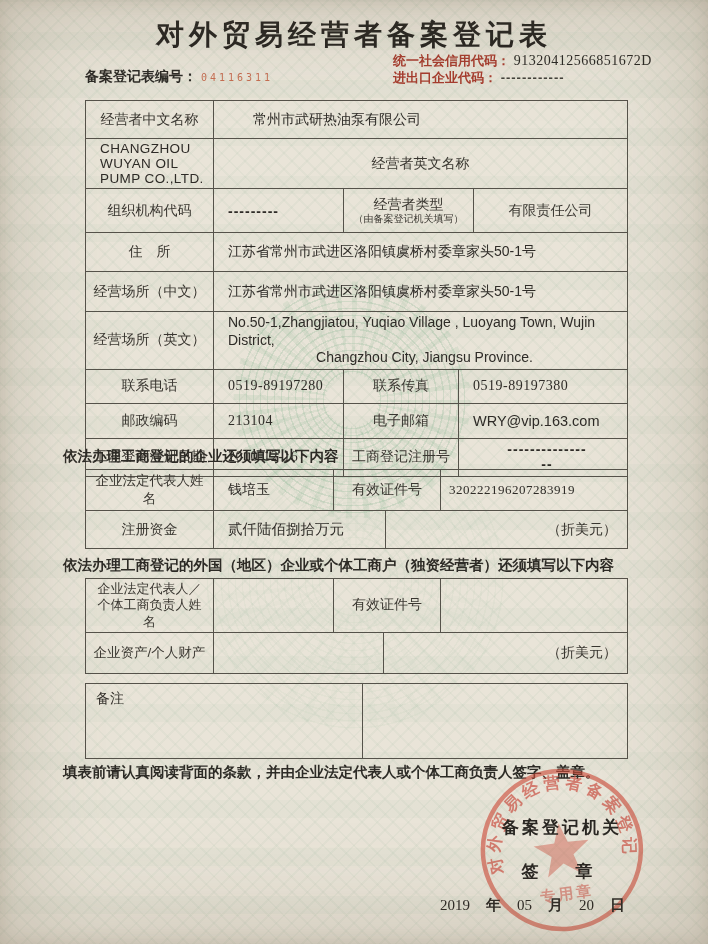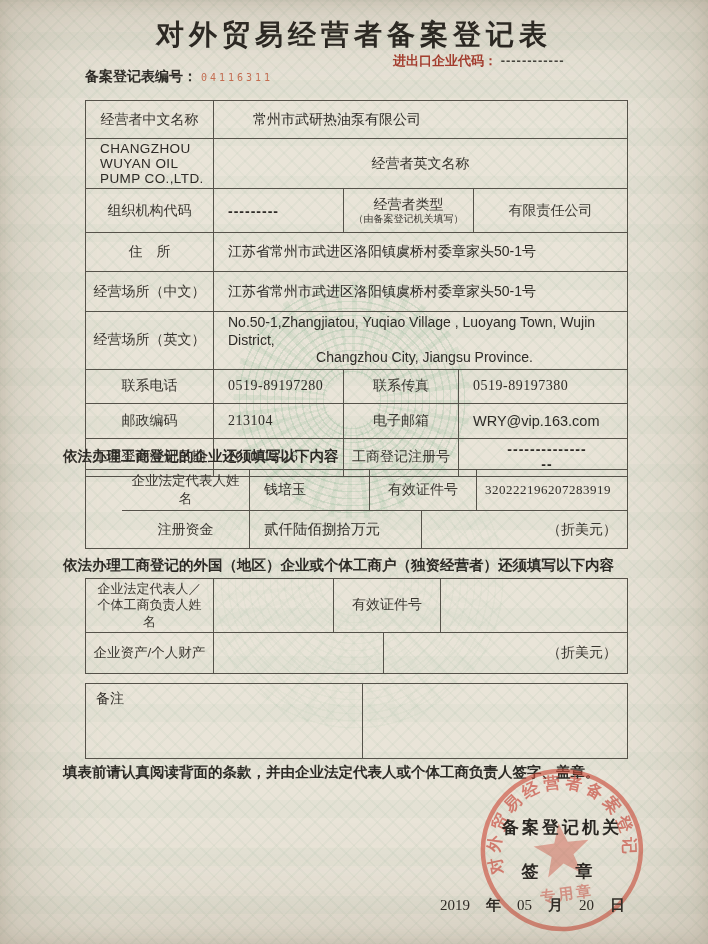--- a/index.html
+++ b/index.html
@@ -75,20 +75,24 @@
 
   <div class="title">对外贸易经营者备案登记表</div>
 
   <div class="hdr-left">
     <span>备案登记表编号：</span>
     <span class="num">04116311</span>
   </div>
 
   <div class="hdr-right">
     <div>
+      <span class="lbl">统一社会信用代码：</span>
+      <span class="val">91320412566851672D</span>
+    </div>
+    <div>
       <span class="lbl">进出口企业代码：</span>
       <span class="dash">------------</span>
     </div>
   </div>
 
   <div class="tbl" style="top:100px;">
     <div class="row" style="grid-template-columns:128px 1fr;min-height:37px;gap:25px;">
       <div class="cell lab">经营者中文名称</div>
       <div class="cell val">常州市武研热油泵有限公司</div>
     </div>
@@ -137,21 +141,21 @@
       <div class="cell val serif">2010-12-16</div>
       <div class="cell lab">工商登记注册号</div>
       <div class="cell val stack dashes" style="line-height:1.1;">
         <span>--------------</span>
         <span>--</span>
       </div>
     </div>
   </div>
 
   <div class="sec-head" style="top:447px;">依法办理工商登记的企业还须填写以下内容</div>
-  <div class="tbl" style="top:469px;padding-left:36px;">
+  <div class="tbl" style="top:469px;">
     <div class="row" style="grid-template-columns:128px 120px 107px 1fr;min-height:40px;">
       <div class="cell lab" style="font-size:13.5px;">企业法定代表人姓名</div>
       <div class="cell val">钱培玉</div>
       <div class="cell lab">有效证件号</div>
       <div class="cell val serif" style="font-size:13px;padding-left:8px;">320222196207283919</div>
     </div>
     <div class="row" style="grid-template-columns:128px 172px 1fr;min-height:37px;">
       <div class="cell lab">注册资金</div>
       <div class="cell val" style="font-size:14.5px;">贰仟陆佰捌拾万元</div>
       <div class="cell lab" style="justify-content:flex-end;padding-right:10px;">（折美元）</div>

